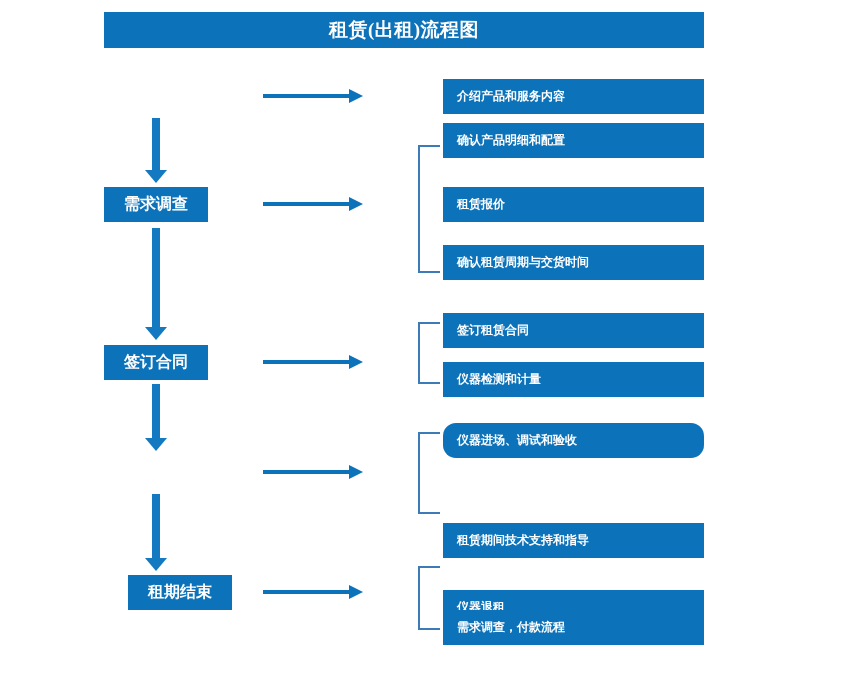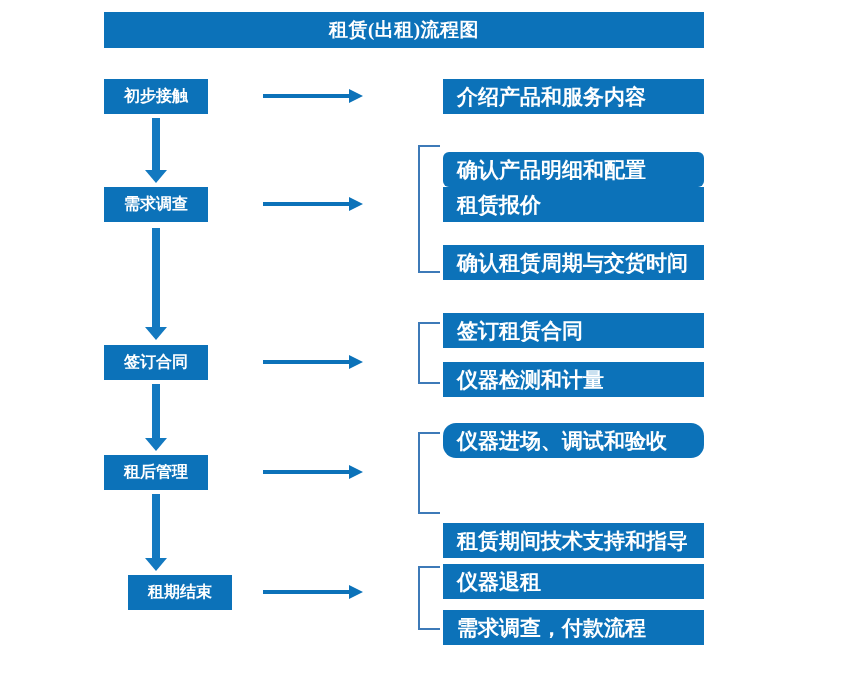--- a/index.html
+++ b/index.html
@@ -57,21 +57,21 @@
     height: 35px;
     font-size: 16px;
     justify-content: center;
   }
 
   
   .detail-box {
     left: 443px;
     width: 261px;
     height: 35px;
-    font-size: 21px;
+    font-size: 12px;
     padding-left: 14px;
     justify-content: flex-start;
   }
 
   
   .arrow-right {
     position: absolute;
     height: 18px;
     width: 100px;
   }
@@ -125,24 +125,22 @@
     box-sizing: border-box;
   }
 </style>
 </head>
 <body>
 
 <div id="canvas">
 
   <div class="title-bar">租赁(出租)流程图</div>
 
-  <div class="box stage-box" style="top:79px;">初步接触</div>
   <div class="box stage-box" style="top:187px;">需求调查</div>
   <div class="box stage-box" style="top:345px;">签订合同</div>
-  <div class="box stage-box" style="top:455px;">租后管理</div>
   <div class="box stage-box" style="top:575px;margin-left:24px;">租期结束</div>
 
   <div class="arrow-down" style="left:145px; top:118px; height:65px;">
     <span class="shaft" style="height:52px;"></span>
     <span class="head" style="top:52px;"></span>
   </div>
 
   <div class="arrow-down" style="left:145px; top:228px; height:112px;">
     <span class="shaft" style="height:99px;"></span>
     <span class="head" style="top:99px;"></span>
@@ -179,26 +177,26 @@
     <span class="head"></span>
   </div>
 
   <div class="bracket" style="left:418px; top:145px; height:128px;"></div>
   <div class="bracket" style="left:418px; top:322px; height:62px;"></div>
   <div class="bracket" style="left:418px; top:432px; height:82px;"></div>
   <div class="bracket" style="left:418px; top:566px; height:64px;"></div>
 
   <div class="box detail-box" style="top:79px;">介绍产品和服务内容</div>
 
-  <div class="box detail-box" style="top:152px;border-radius:6px;">确认产品明细和配置</div>
+  <div class="box detail-box" style="top:123px;">确认产品明细和配置</div>
   <div class="box detail-box" style="top:187px;">租赁报价</div>
   <div class="box detail-box" style="top:245px;">确认租赁周期与交货时间</div>
 
   <div class="box detail-box" style="top:313px;">签订租赁合同</div>
   <div class="box detail-box" style="top:362px;">仪器检测和计量</div>
 
   <div class="box detail-box" style="top:423px;border-radius:13px;">仪器进场、调试和验收</div>
   <div class="box detail-box" style="top:491px;margin-top:32px;">租赁期间技术支持和指导</div>
 
-  <div class="box detail-box" style="top:564px;">仪器退租</div>
+  <div class="box detail-box" style="top:590px;">仪器退租</div>
   <div class="box detail-box" style="top:610px;">需求调查，付款流程</div>
 
 </div>
 
 </body></html>

